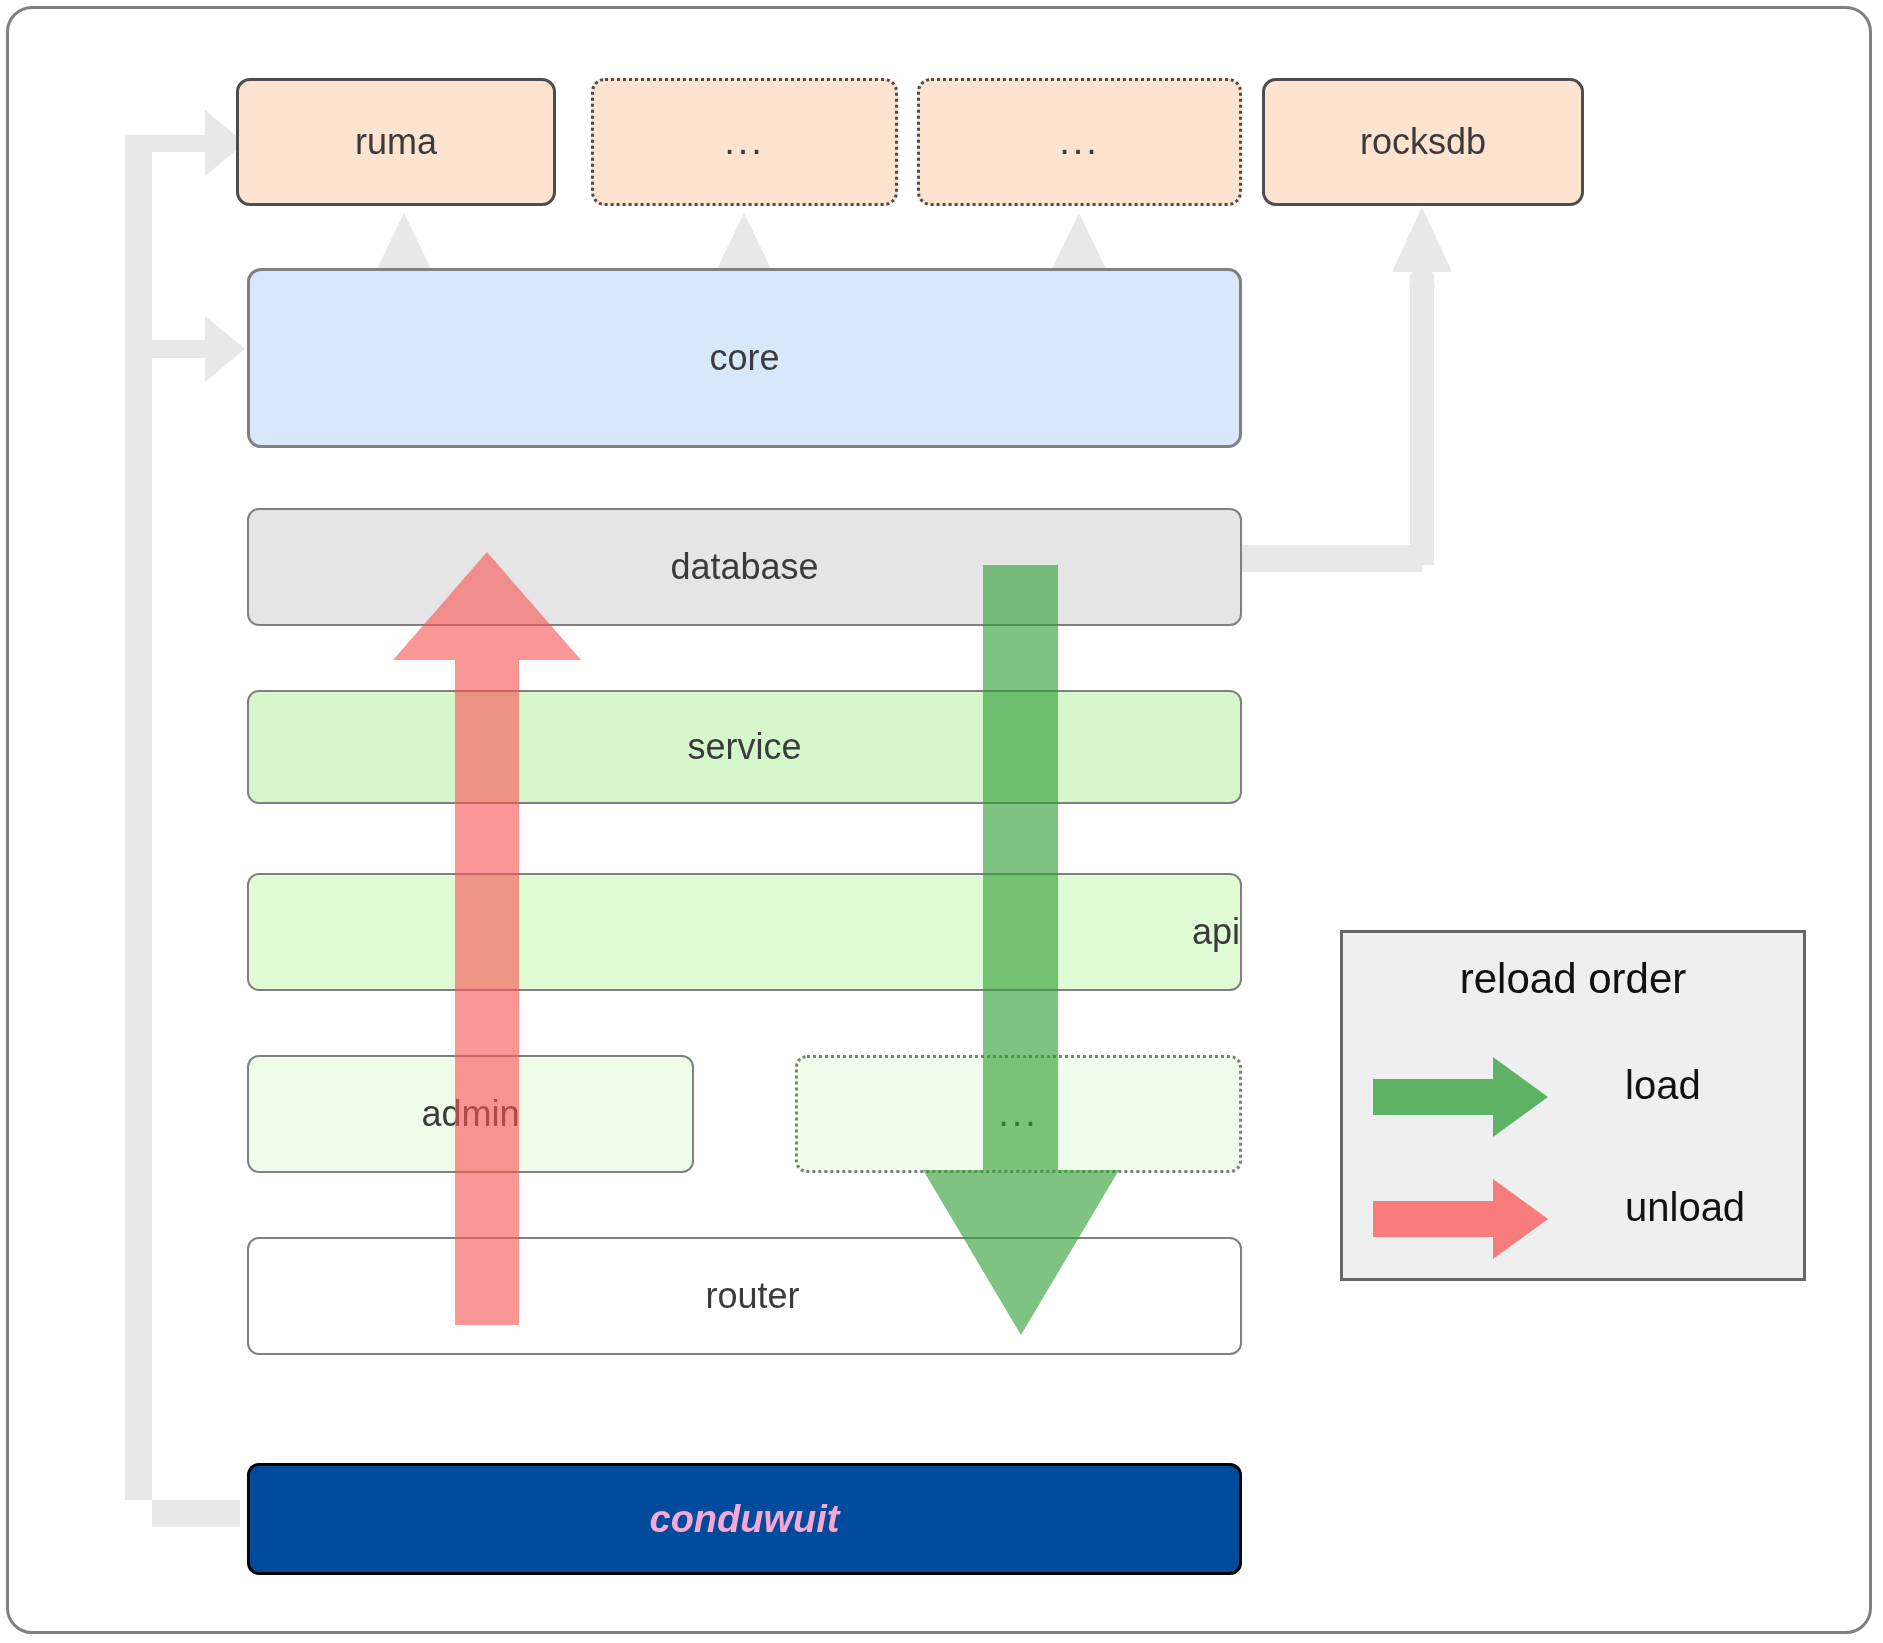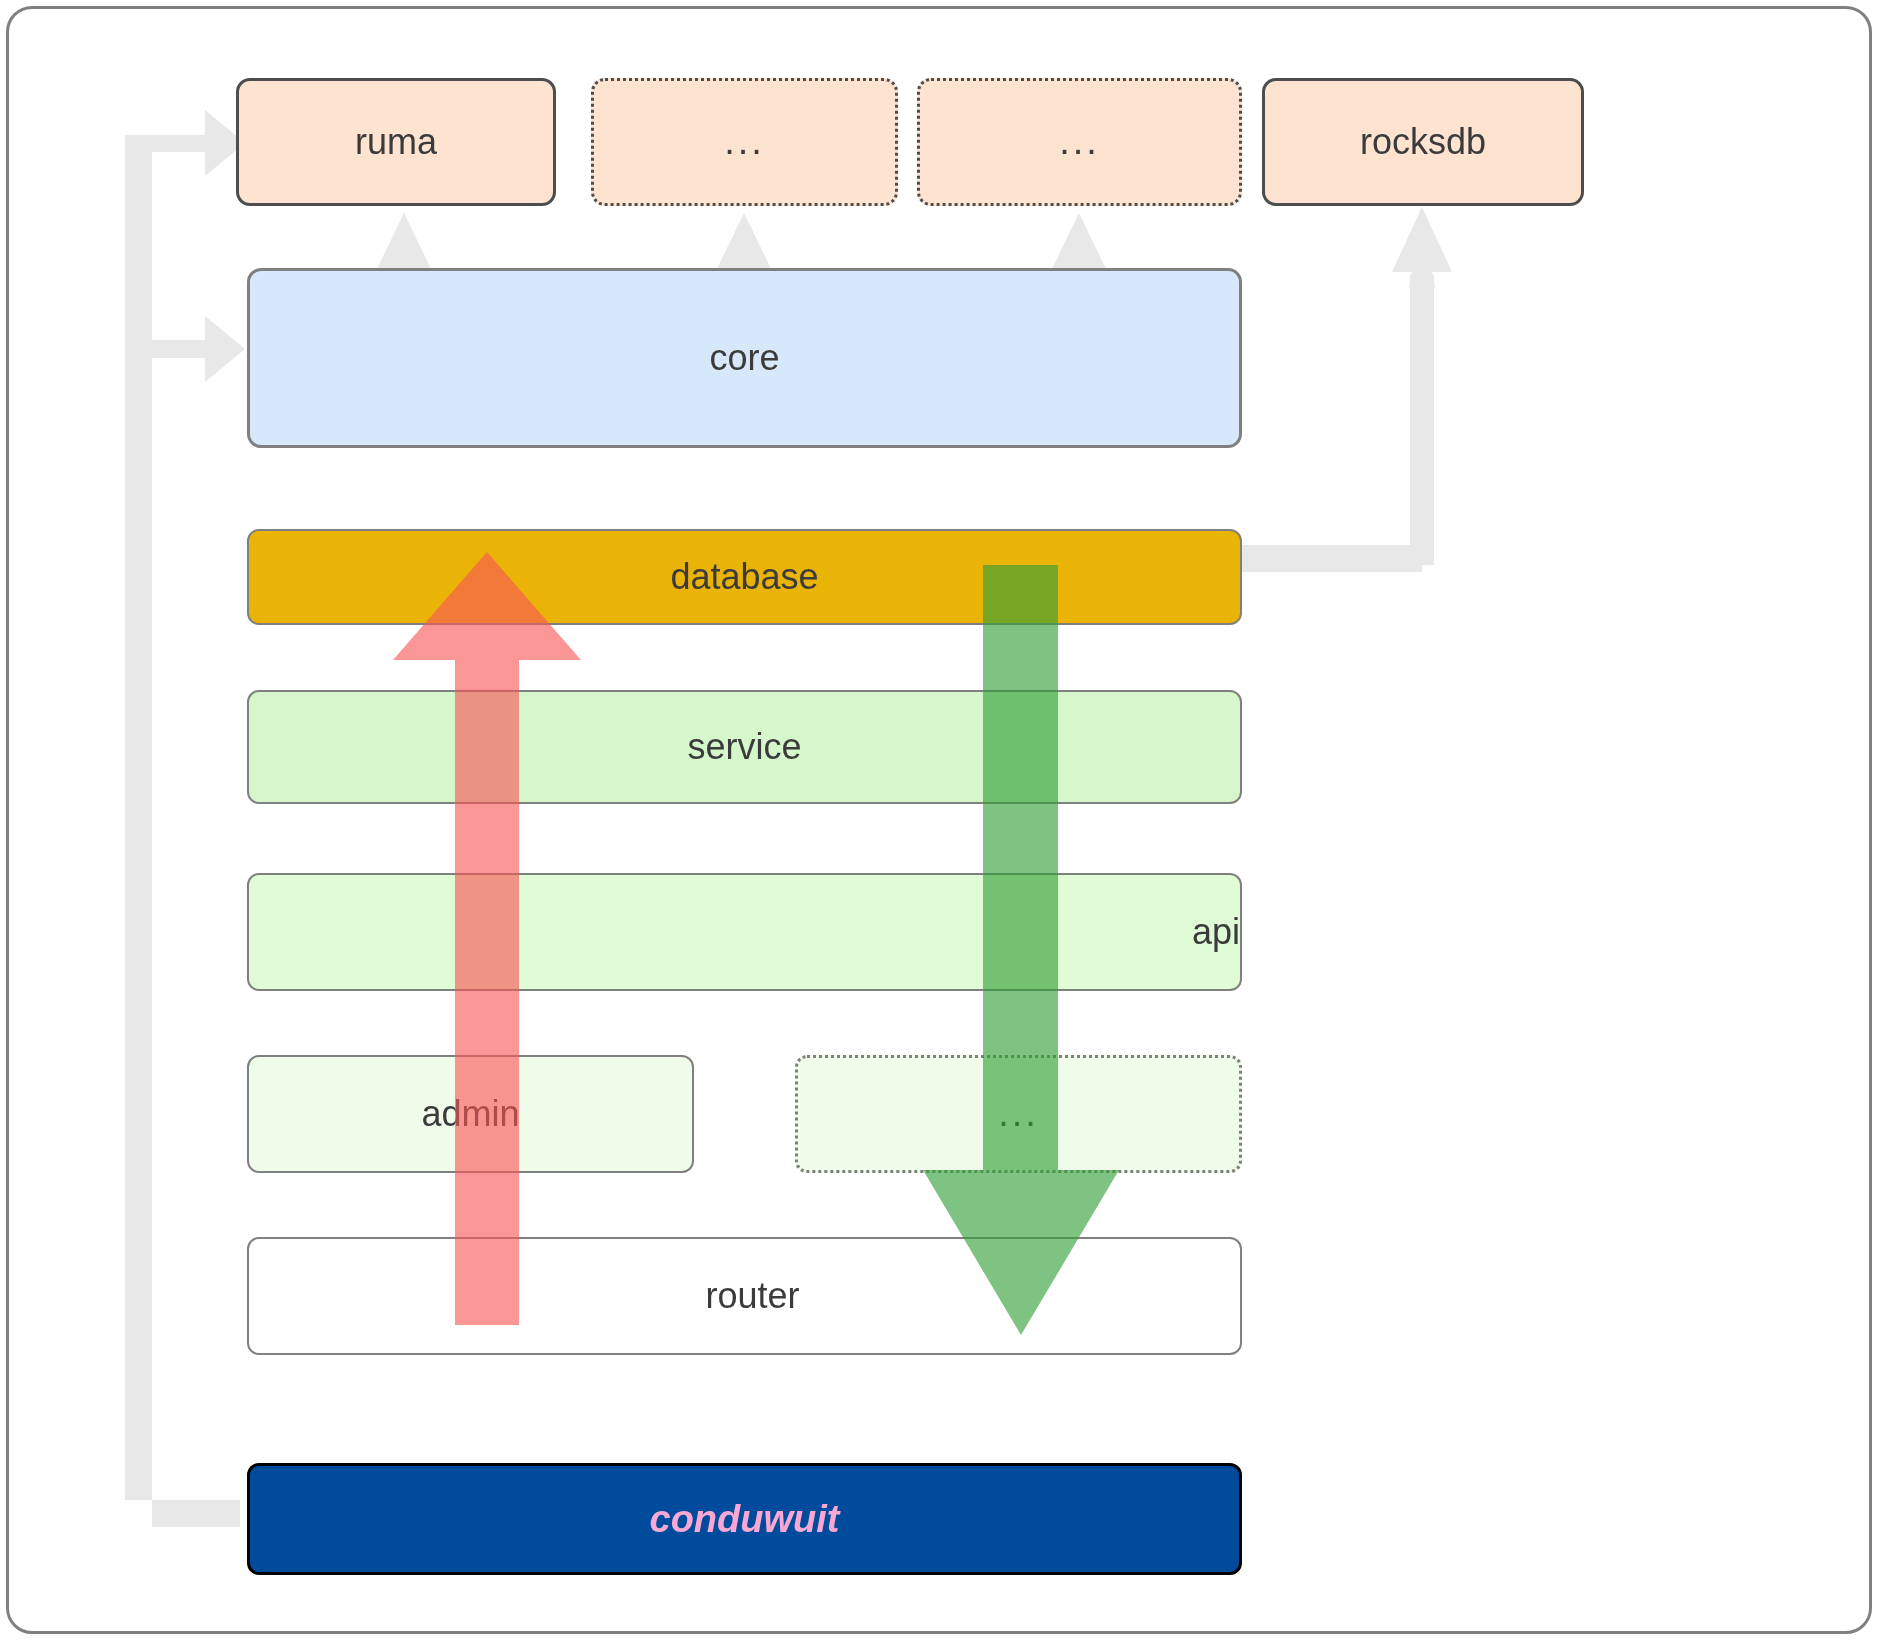--- a/index.html
+++ b/index.html
@@ -183,21 +183,21 @@
   </div>
 
   <div class="node dep" style="left:1262px; top:78px; width:322px; height:128px;">
     <span>rocksdb</span>
   </div>
 
   <div class="node core-node" style="left:247px; top:268px; width:995px; height:180px;">
     <span>core</span>
   </div>
 
-  <div class="node layer" style="left:247px; top:508px; width:995px; height:96px; background:#eab308;margin-top:21px;">
+  <div class="node layer" style="left:247px; top:508px; width:995px; height:118px; background:#e5e5e5;">
     <span>database</span>
   </div>
 
   <div class="node layer" style="left:247px; top:690px; width:995px; height:114px; background:#d6f7cb;">
     <span>service</span>
   </div>
 
   <div class="node layer" style="left:247px; top:873px; width:995px; height:118px; background:#e0fcd6;justify-content:flex-end;">
     <span>api</span>
   </div>
@@ -222,14 +222,35 @@
 
     <g opacity="0.62">
       <path d="M455,1325 L455,660 L393,660 L487,552 L581,660 L519,660 L519,1325 Z" fill="#f95555"></path>
     </g>
 
     <g opacity="0.62">
       <path d="M983,565 L1058,565 L1058,1170 L1119,1170 L1021,1335 L923,1170 L983,1170 Z" fill="#2e9e36"></path>
     </g>
   </svg>
 
+  <div class="legend">
+    <div class="legend-title">reload order</div>
+
+    <div class="legend-row r1">
+      <svg class="legend-arrow" viewBox="0 0 230 96">
+        <g opacity="0.75">
+          <path d="M0,30 L120,30 L120,8 L175,48 L120,88 L120,66 L0,66 Z" fill="#2e9e36"></path>
+        </g>
+      </svg>
+      <span class="legend-label">load</span>
+    </div>
+
+    <div class="legend-row r2">
+      <svg class="legend-arrow" viewBox="0 0 230 96">
+        <g opacity="0.75">
+          <path d="M0,30 L120,30 L120,8 L175,48 L120,88 L120,66 L0,66 Z" fill="#f95555"></path>
+        </g>
+      </svg>
+      <span class="legend-label">unload</span>
+    </div>
+  </div>
 
 </div>
 
 </body></html>

